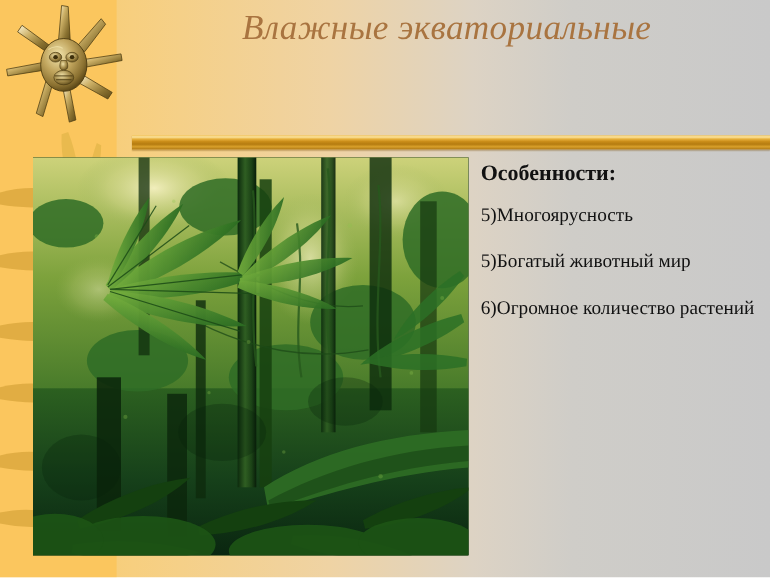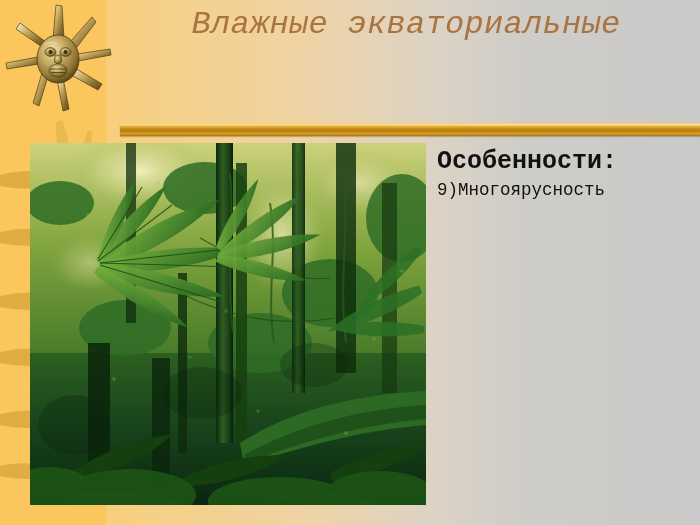--- a/index.html
+++ b/index.html
@@ -10,21 +10,21 @@
   #slide {
     position: relative;
     width: 700px; height: 525px;
     background: linear-gradient(to right,
         #f6c863 0px,
         #f7cf7f 120px,
         #efd3a4 300px,
         #ddd3c4 430px,
         #cfcdc8 520px,
         #c9c9c9 700px);
-    font-family: Liberation Mono, monospace;
+    font-family: Liberation Serif, serif;
     overflow: hidden;
   }
 
   
   .left-band {
     position: absolute;
     left: 0; top: 0;
     width: 106px; height: 525px;
     background: #fbc65e;
   }
@@ -85,22 +85,22 @@
   .features {
     position: absolute;
     left: 437px; top: 146px;
     width: 258px;
     color: #111111;
     font-size: 17.5px;
     line-height: 1.26;
   }
   .features-heading {
     font-weight: bold;
-    font-size: 25px;
-    margin-bottom: 1px;
+    font-size: 20px;
+    margin-bottom: 13px;
   }
   .feature-item { margin-bottom: 20px; }
   .feature-item:first-of-type { margin-bottom: 20px; }
   .feature-item.last { margin-bottom: 0; }
 </style>
 </head>
 <body>
 
 <div id="slide">
 
@@ -345,16 +345,18 @@
       <g fill="#06200a" opacity="0.28">
         <ellipse cx="172" cy="250" rx="40" ry="26"></ellipse>
         <ellipse cx="44" cy="282" rx="36" ry="30"></ellipse>
         <ellipse cx="284" cy="222" rx="34" ry="22"></ellipse>
       </g>
     </svg>
   </div>
 
   <div class="features">
     <div class="features-heading">Особенности:</div>
-    <div class="feature-item">9)Многоярусность</div>
+    <div class="feature-item">5)Многоярусность</div>
+    <div class="feature-item">5)Богатый животный мир</div>
+    <div class="feature-item last">6)Огромное количество растений</div>
   </div>
 
 </div>
 
 </body></html>

